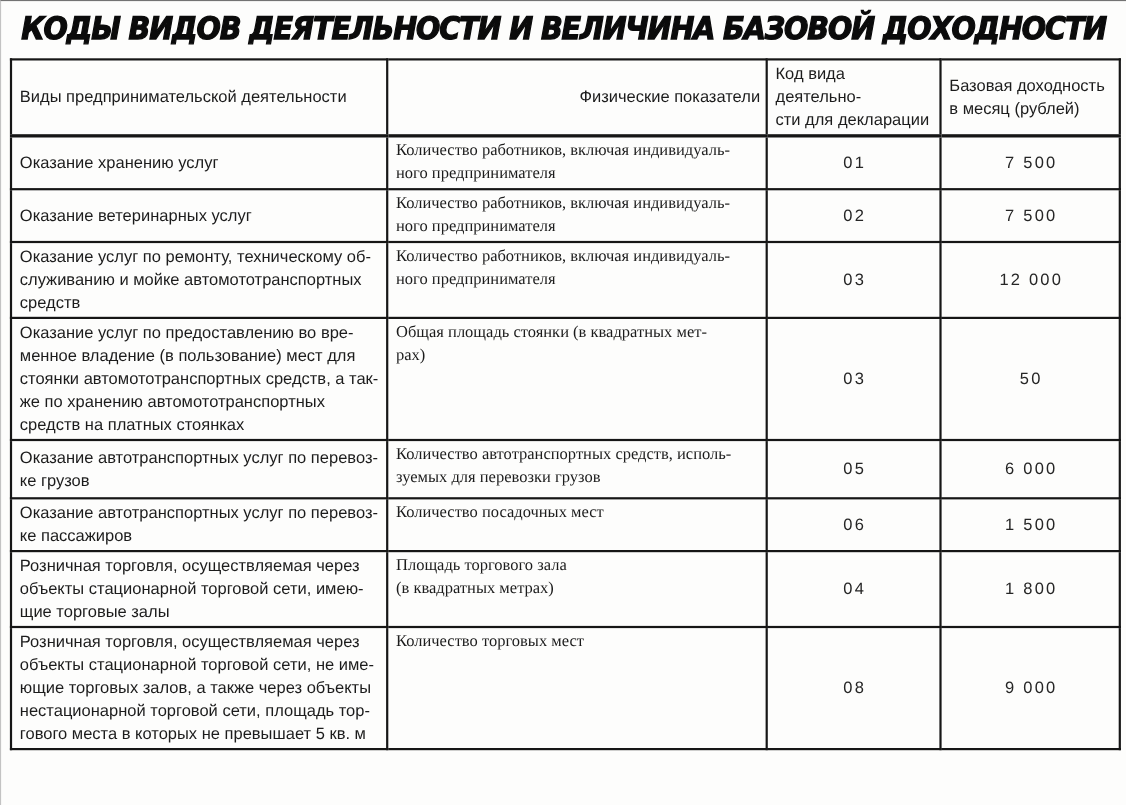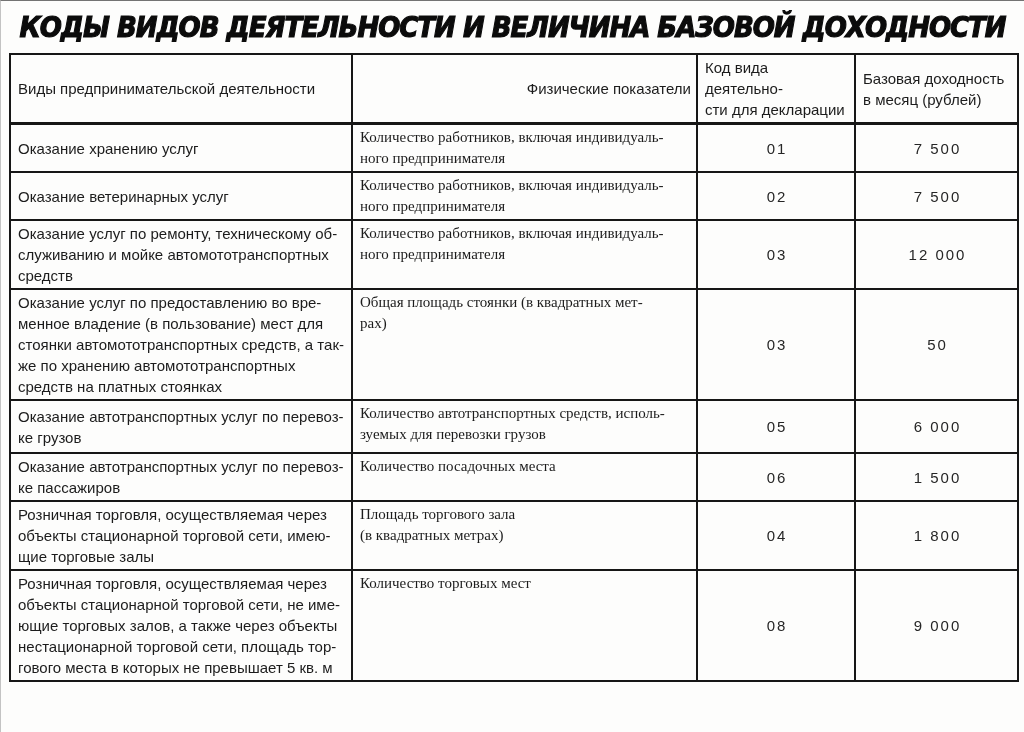--- a/index.html
+++ b/index.html
@@ -154,21 +154,21 @@
     <td class="c-activity">Оказание автотранспортных услуг по перевоз-
 ке грузов</td>
     <td class="c-indicator">Количество автотранспортных средств, исполь-
 зуемых для перевозки грузов</td>
     <td class="c-code">05</td>
     <td class="c-income">6 000</td>
   </tr>
         <tr>
     <td class="c-activity">Оказание автотранспортных услуг по перевоз-
 ке пассажиров</td>
-    <td class="c-indicator">Количество посадочных места</td>
+    <td class="c-indicator">Количество посадочных мест</td>
     <td class="c-code">06</td>
     <td class="c-income">1 500</td>
   </tr>
         <tr>
     <td class="c-activity">Розничная торговля, осуществляемая через
 объекты стационарной торговой сети, имею-
 щие торговые залы</td>
     <td class="c-indicator">Площадь торгового зала
 (в квадратных метрах)</td>
     <td class="c-code">04</td>

